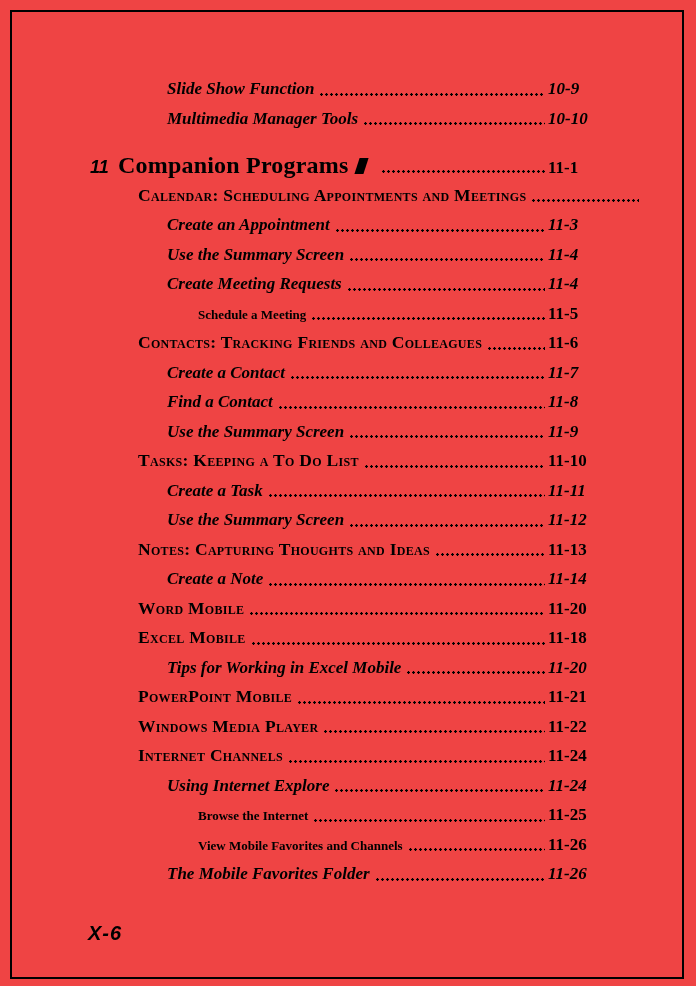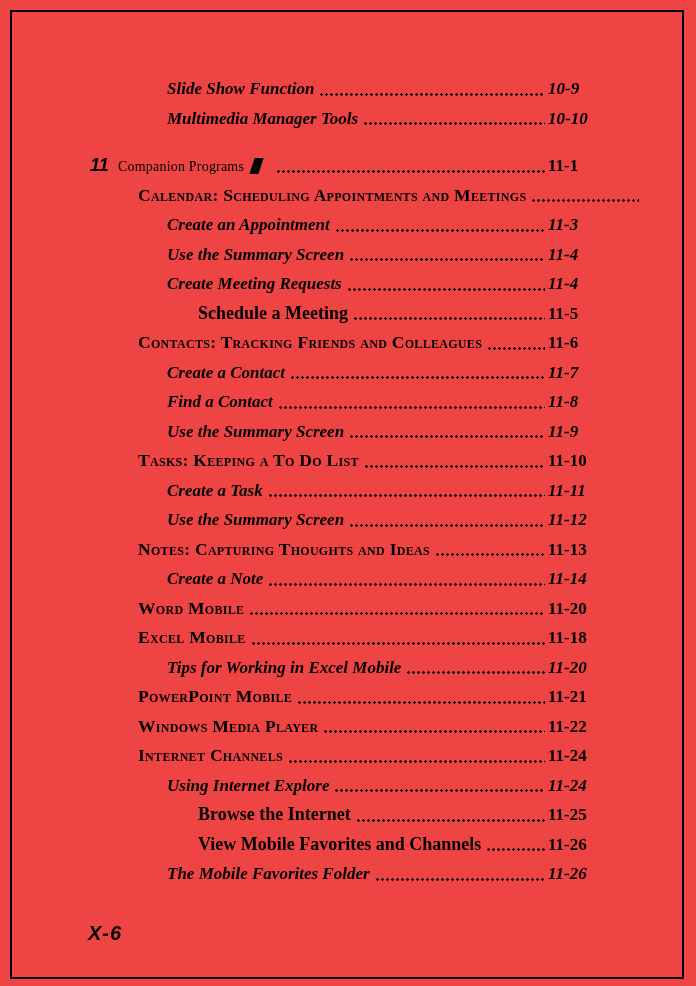--- a/index.html
+++ b/index.html
@@ -60,22 +60,22 @@
   
   .lvl0 { margin-top: 18px; }
   .lvl0 .chnum {
     flex: 0 0 28px;
     font-family: "Liberation Sans", sans-serif;
     font-style: italic;
     font-weight: bold;
     font-size: 18px;
   }
   .lvl0 .label {
-    font-weight: normal;
-    font-size: 14px;
+    font-weight: bold;
+    font-size: 24px;
     letter-spacing: 0.2px;
   }
   .marker {
     flex: 0 0 auto;
     width: 9px;
     height: 16px;
     background: #000000;
     transform: skewX(-18deg);
     align-self: flex-end;
     margin: 0 10px 7px 8px;
@@ -93,21 +93,21 @@
   .lvl2 .label,
   .lvl2 .pagenum {
     font-style: italic;
     font-weight: bold;
     font-size: 17px;
   }
   
   .lvl3 { padding-left: 108px; }
   .lvl3 .label {
     font-weight: bold;
-    font-size: 18px;
+    font-size: 13px;
   }
   .footer {
     position: absolute;
     left: 88px;
     top: 922px;
     font-family: "Liberation Sans", sans-serif;
     font-style: italic;
     font-weight: bold;
     font-size: 20px;
     letter-spacing: 1px;

